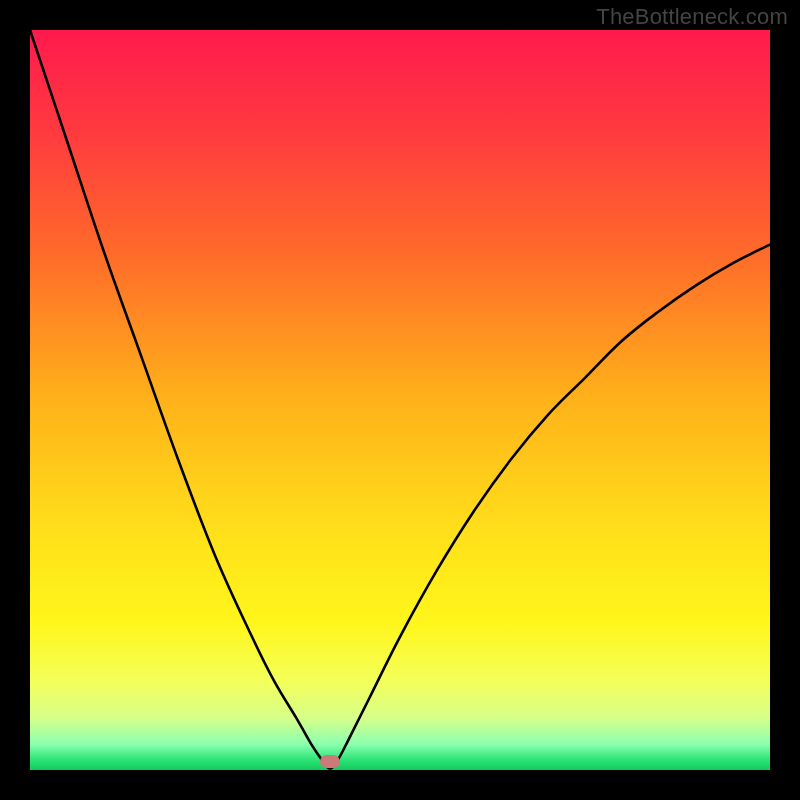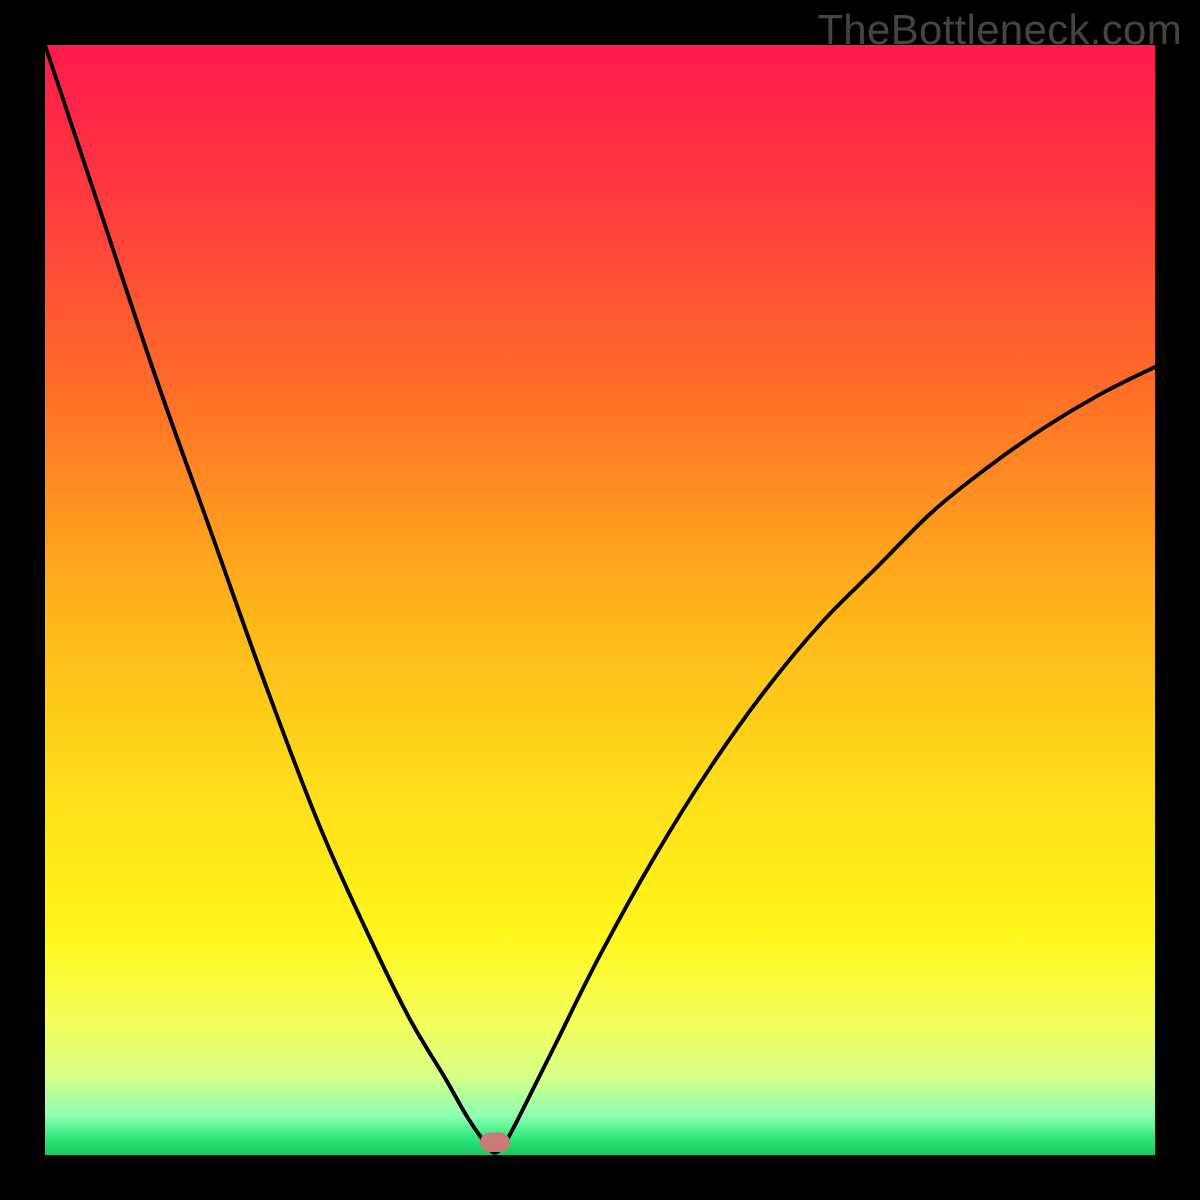--- a/index.html
+++ b/index.html
@@ -24,21 +24,21 @@
     left: 0;
     top: 0;
     width: 740px;
     height: 740px;
   }
   .watermark {
     position: absolute;
     top: 4px;
     right: 12px;
     color: #444;
-    font-size: 28px;
+    font-size: 22px;
     font-weight: 500;
     letter-spacing: 0.2px;
     user-select: none;
   }
   .curve-svg {
     position: absolute;
     left: 30px;
     top: 30px;
     width: 740px;
     height: 740px;

